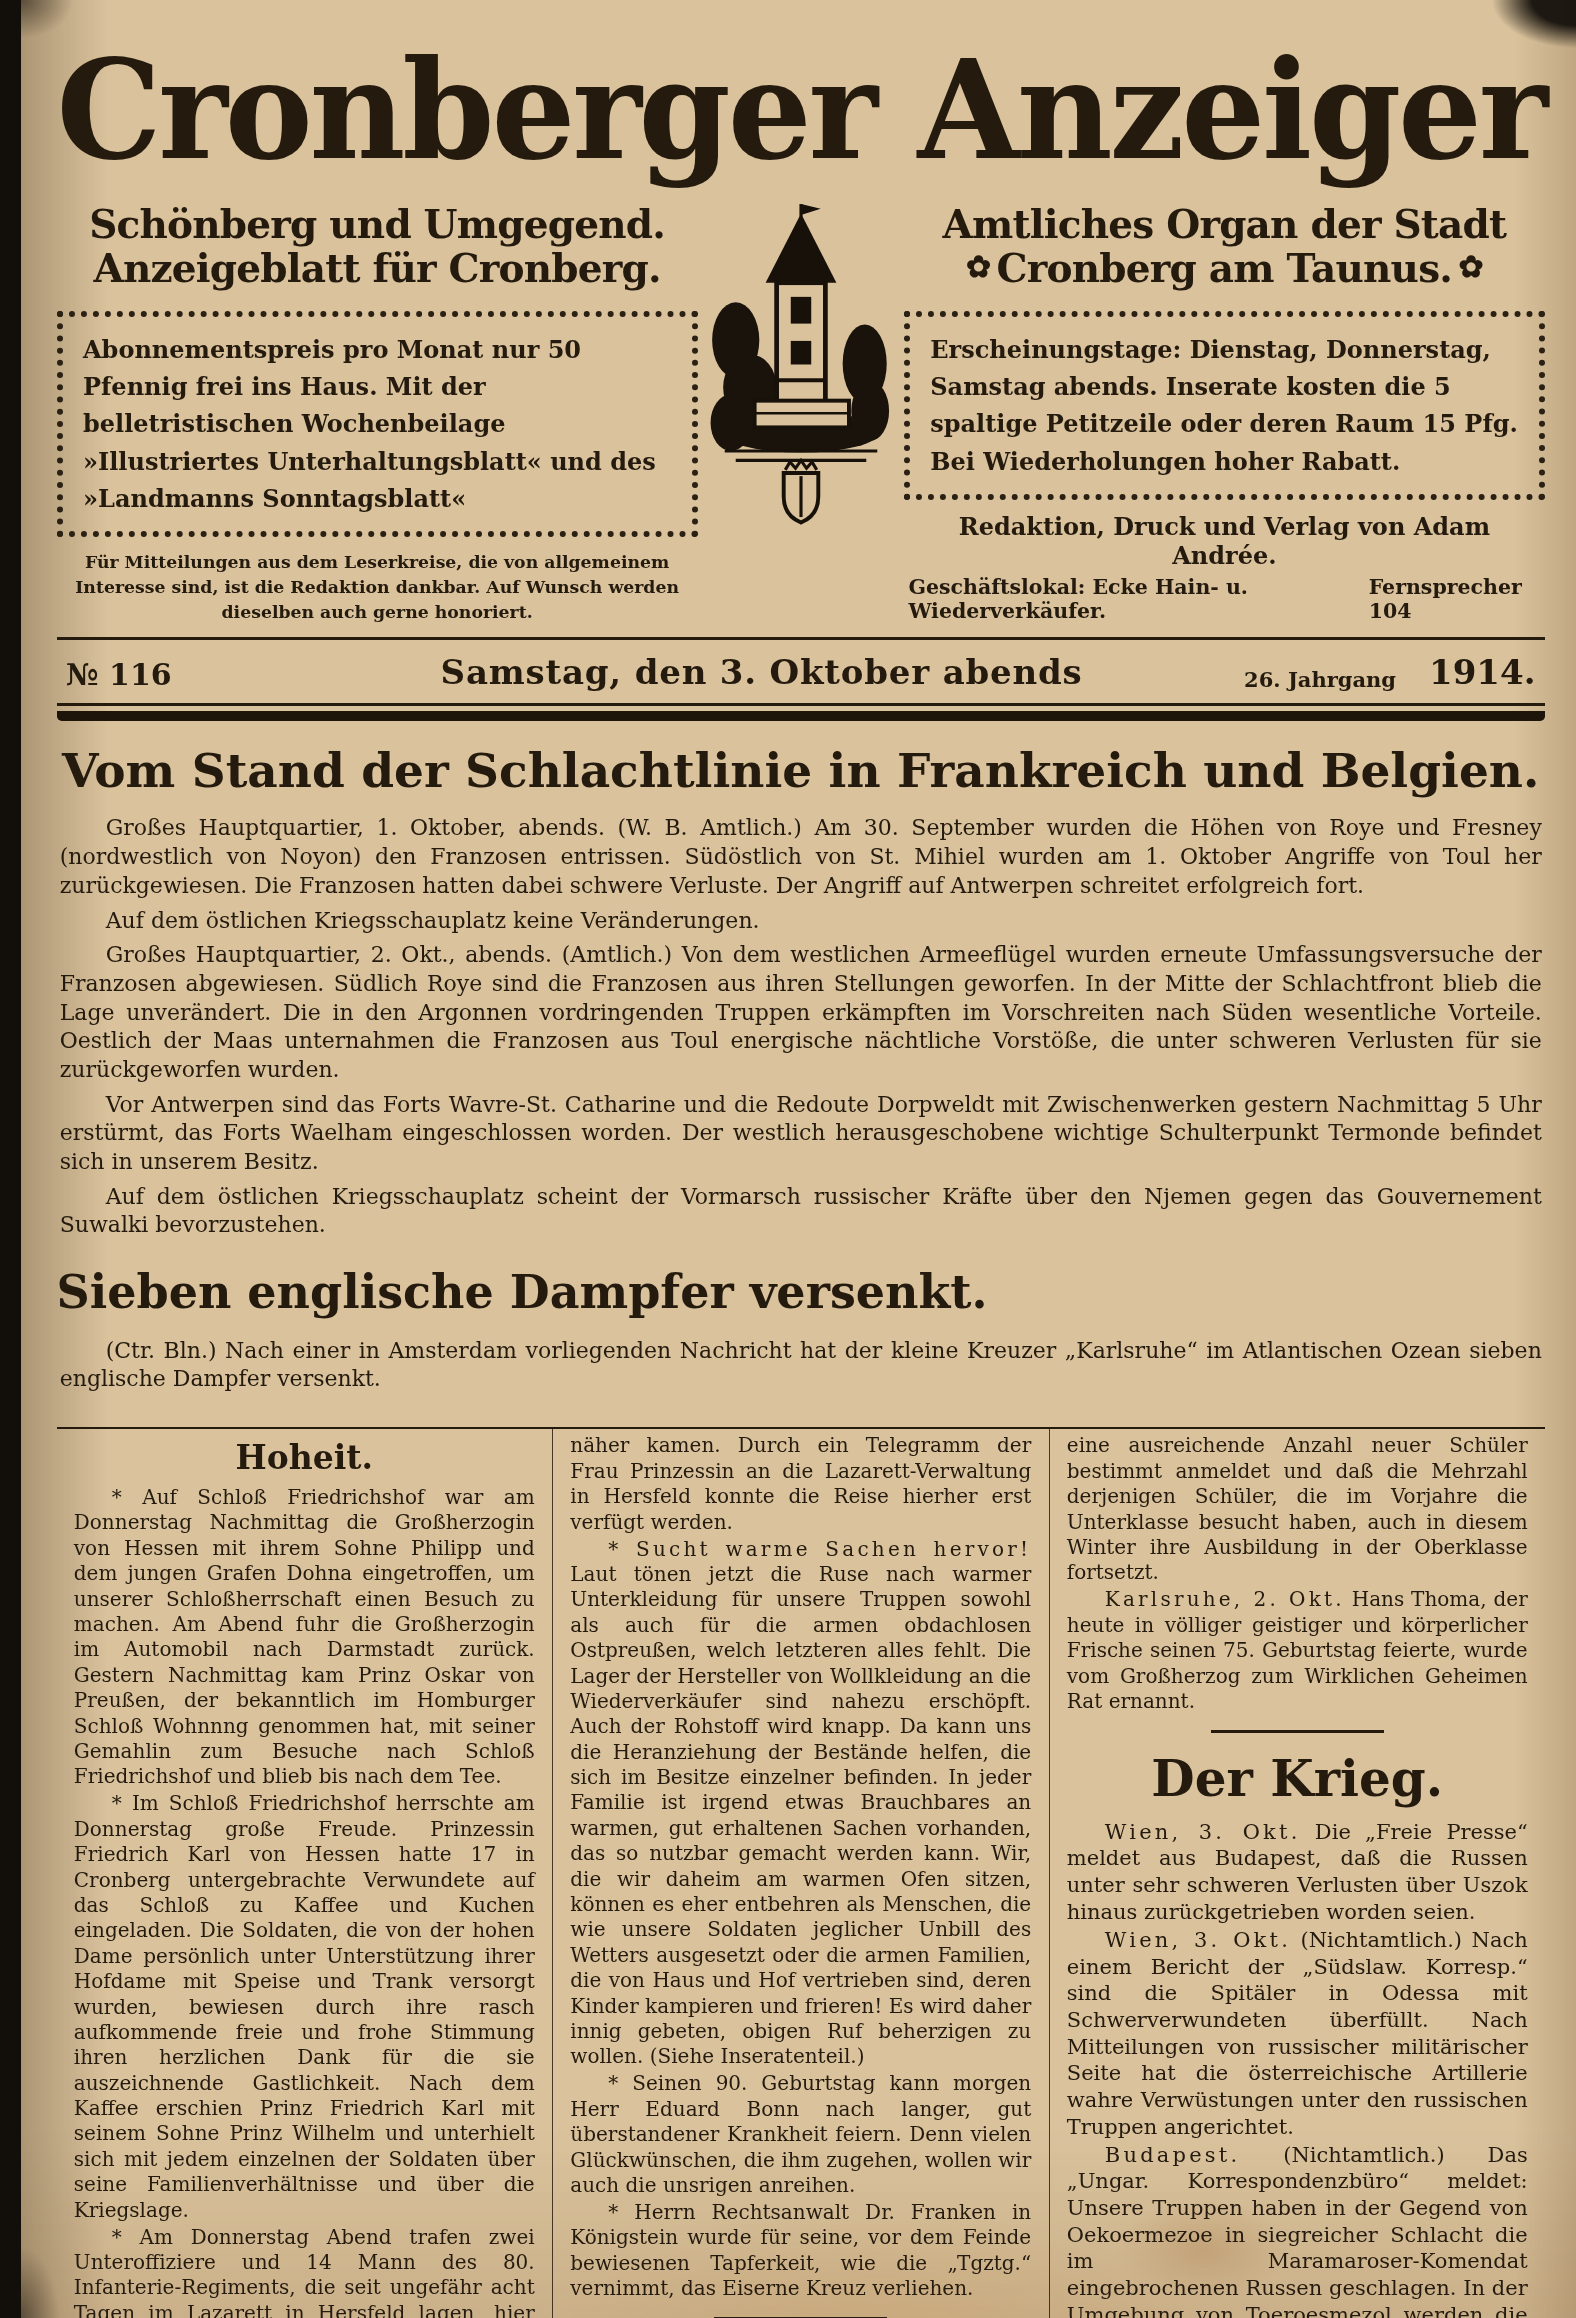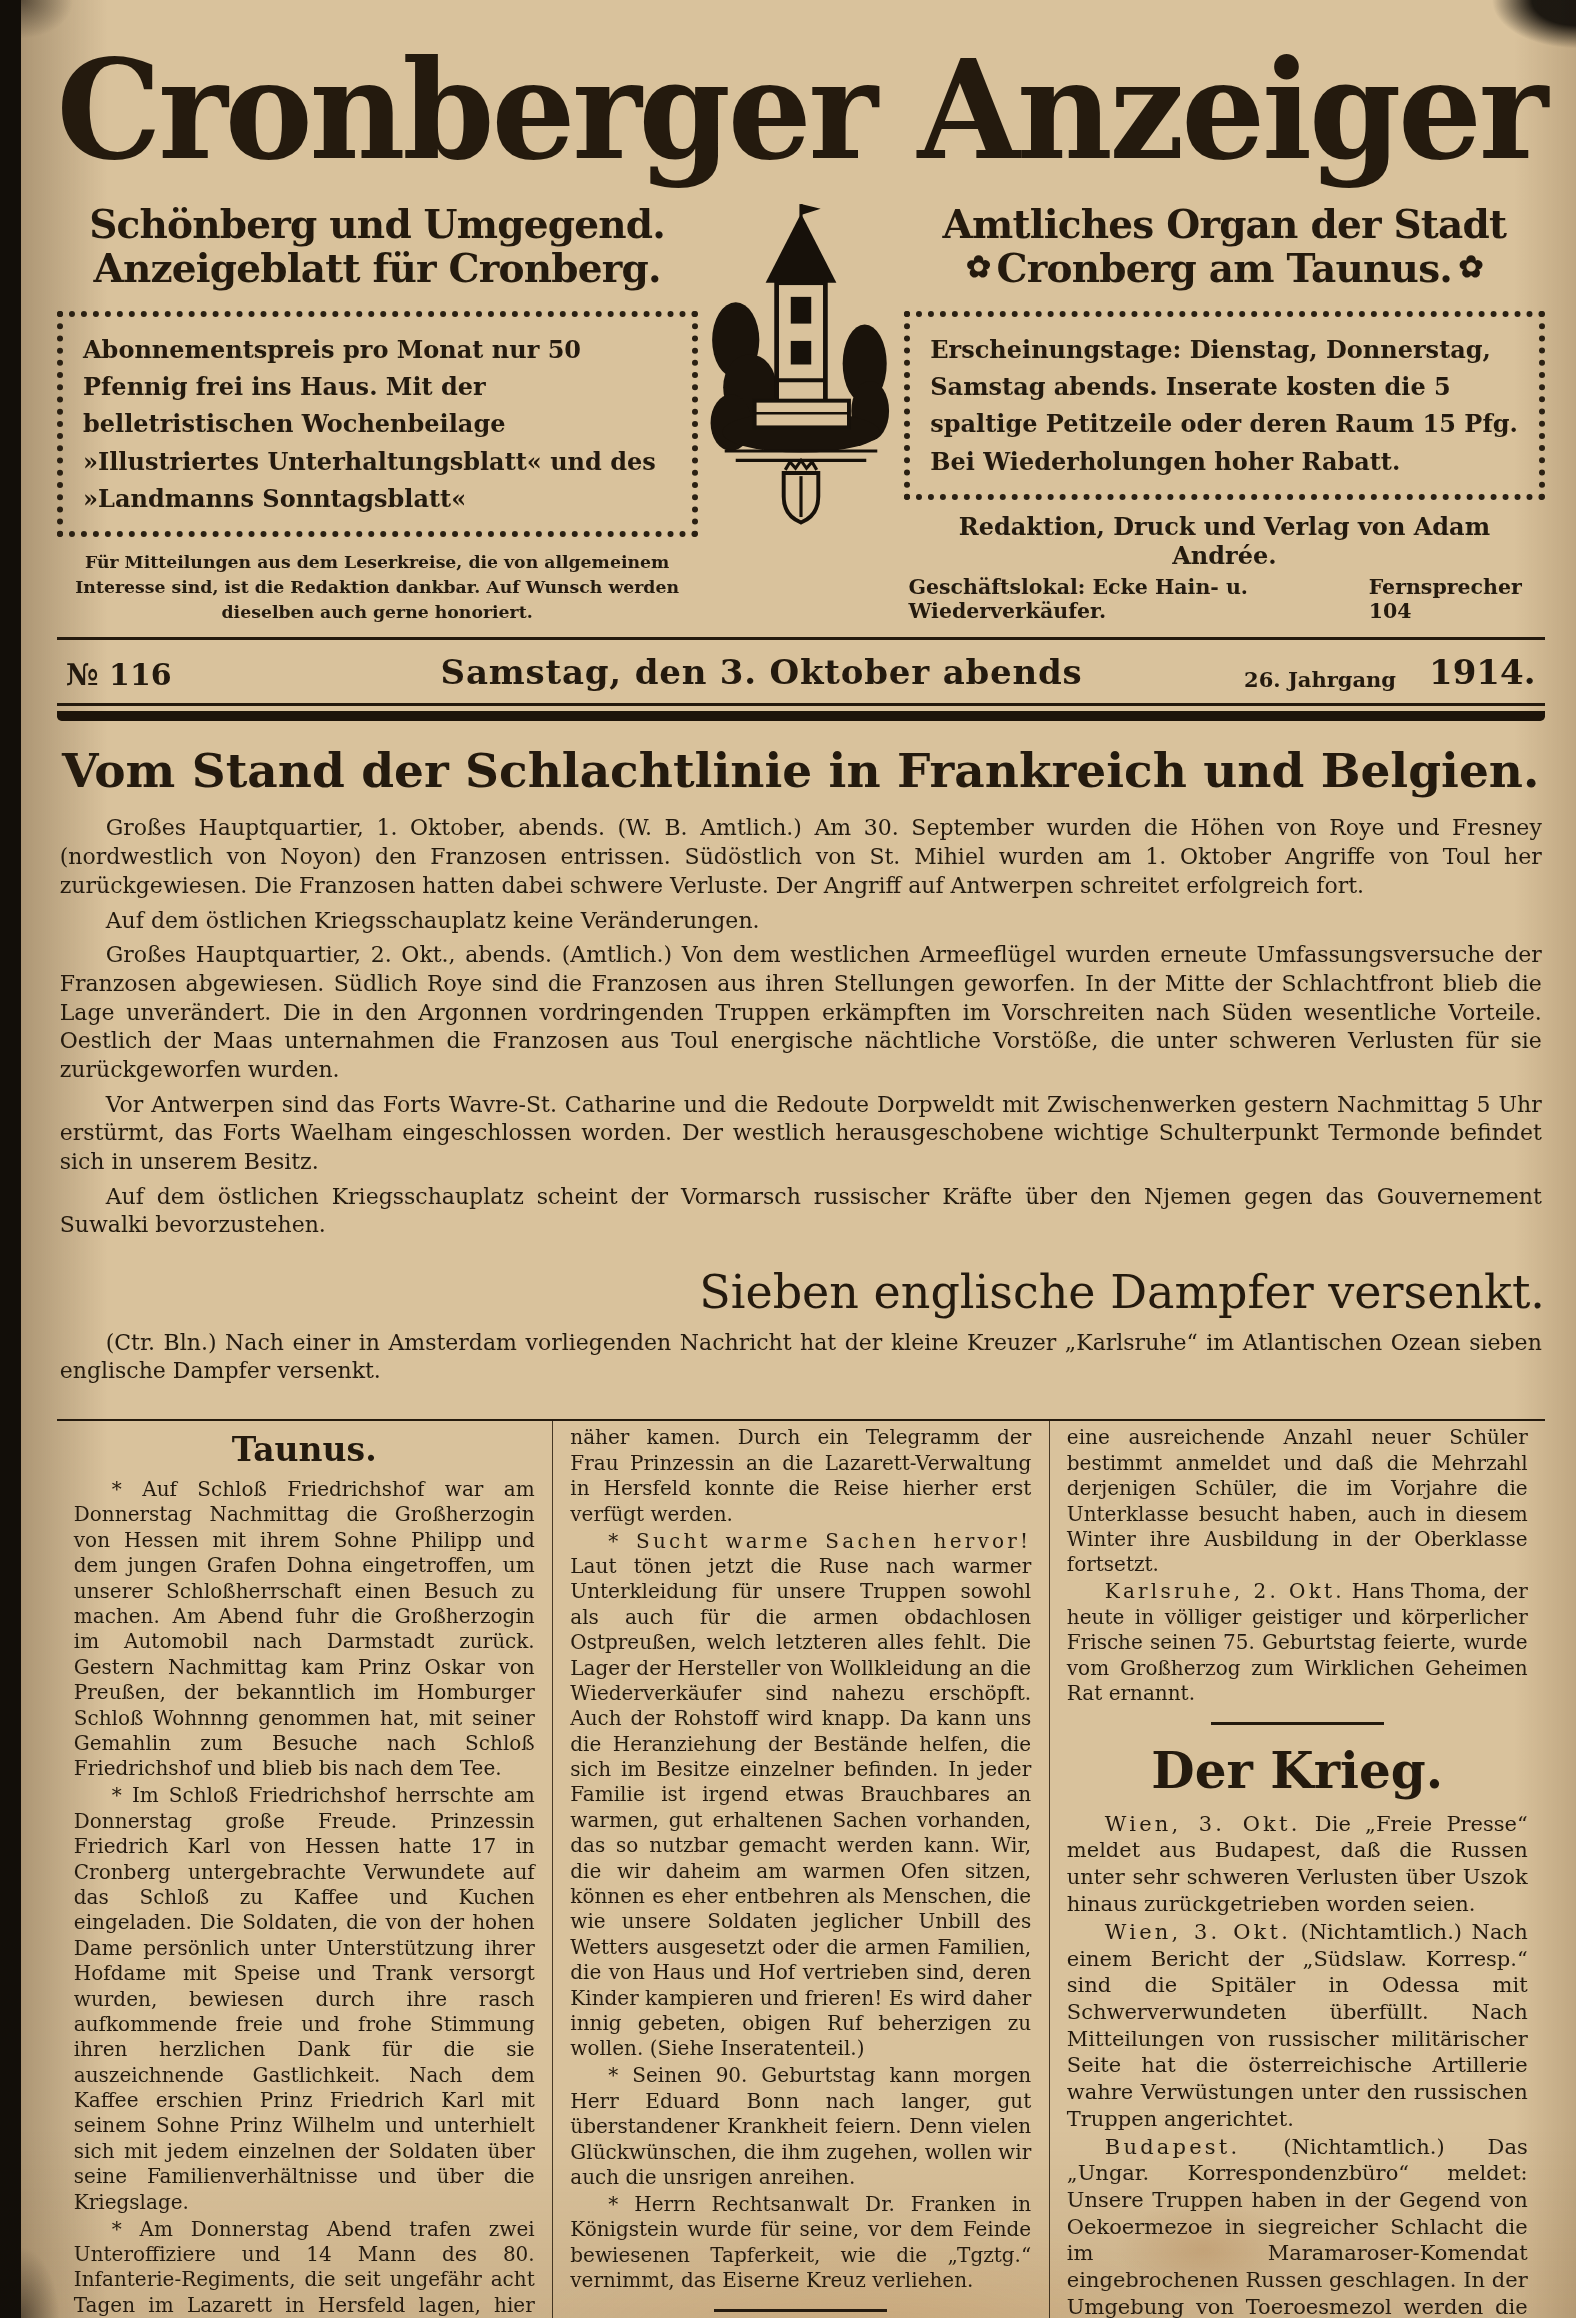--- a/index.html
+++ b/index.html
@@ -50,21 +50,21 @@
   
   .rule-thin{height:2.4px;background:#241a0e;margin-top:12.6px;}
   .dateline{display:flex;align-items:flex-end;padding:12.6px 9.5px 11px;}
   .dl-issue{font-size:30px;font-weight:bold;width:213px;}
   .dl-date{font-size:34px;font-weight:bold;flex:1;text-align:center;letter-spacing:0.8px;}
   .dl-vol{font-size:21px;font-weight:bold;margin-right:33px;}
   .dl-year{font-size:34px;font-weight:bold;}
   .rule-thick{height:10.2px;background:#1d140a;margin-top:5.5px;border-radius:0 0 4.7px 4.7px;}
   
   .headline1{font-size:47px;font-weight:bold;text-align:center;margin:24px 0 17.3px;line-height:1.1;}
-  .headline2{font-size:46px;font-weight:normal;text-align:right;margin:27px 0 11px;line-height:1.1;}
+  .headline2{font-size:46px;font-weight:bold;text-align:left;margin:27px 0 19px;line-height:1.1;}
   .lead-p{font-size:22px;line-height:1.3;text-align:justify;text-indent:46px;margin:0 3.2px 6.3px;}
   
   .columns{display:flex;border-top:2.4px solid #241a0e;margin-top:17.3px;height:989px;overflow:hidden;}
   .col{flex:1;min-width:0;padding:4.7px 17.3px 0;}
   .col + .col{border-left:1.6px solid rgba(42,30,15,0.85);}
   .col p{font-size:20px;line-height:1.27;text-align:justify;text-indent:38px;margin:0 0 1.6px;}
   .col p.noindent{text-indent:0;}
   .col-heading{font-size:33px;font-weight:bold;text-align:center;margin:4.7px 0 8px;}
   .war-heading{font-size:50px;font-weight:bold;text-align:center;margin:12.6px 0 11px;}
   .war p{font-size:21px;line-height:1.27;}
@@ -161,21 +161,21 @@
     <p class="lead-p">Großes Hauptquartier, 2. Okt., abends.  (Amtlich.)  Von dem westlichen Armeeflügel wurden erneute Umfassungsversuche der Franzosen abgewiesen. Südlich Roye sind die Franzosen aus ihren Stellungen geworfen. In der Mitte der Schlachtfront blieb die Lage unverändert. Die in den Argonnen vordringenden Truppen erkämpften im Vorschreiten nach Süden wesentliche Vorteile. Oestlich der Maas unternahmen die Franzosen aus Toul energische nächtliche Vorstöße, die unter schweren Verlusten für sie zurückgeworfen wurden.</p>
     <p class="lead-p">Vor Antwerpen sind das Forts Wavre-St. Catharine und die Redoute Dorpweldt mit Zwischenwerken gestern Nachmittag 5 Uhr erstürmt, das Forts Waelham eingeschlossen worden. Der westlich herausgeschobene wichtige Schulterpunkt Termonde befindet sich in unserem Besitz.</p>
     <p class="lead-p">Auf dem östlichen Kriegsschauplatz scheint der Vormarsch russischer Kräfte über den Njemen gegen das Gouvernement Suwalki bevorzustehen.</p>
 
     <h2 class="headline2">Sieben englische Dampfer versenkt.</h2>
     <p class="lead-p" style="margin-bottom:33px;">(Ctr. Bln.)  Nach einer in Amsterdam vorliegenden Nachricht hat der kleine Kreuzer „Karlsruhe“ im Atlantischen Ozean sieben englische Dampfer versenkt.</p>
 
     <div class="columns">
 
       <section class="col">
-        <h3 class="col-heading">Taunus.</h3>
+        <h3 class="col-heading">Hoheit.</h3>
         <p><span>* Auf Schloß Friedrichshof war am Donnerstag Nachmittag die Großherzogin von Hessen mit ihrem Sohne Philipp und dem jungen Grafen Dohna eingetroffen, um unserer Schloßherrschaft einen Besuch zu machen. Am Abend fuhr die Großherzogin im Automobil nach Darmstadt zurück. Gestern Nachmittag kam Prinz Oskar von Preußen, der bekanntlich im Homburger Schloß Wohnnng genommen hat, mit seiner Gemahlin zum Besuche nach Schloß Friedrichshof und blieb bis nach dem Tee.</span></p>
         <p><span>* Im Schloß Friedrichshof herrschte am Donnerstag große Freude. Prinzessin Friedrich Karl von Hessen hatte 17 in Cronberg untergebrachte Verwundete auf das Schloß zu Kaffee und Kuchen eingeladen. Die Soldaten, die von der hohen Dame persönlich unter Unterstützung ihrer Hofdame mit Speise und Trank versorgt wurden, bewiesen durch ihre rasch aufkommende freie und frohe Stimmung ihren herzlichen Dank für die sie auszeichnende Gastlichkeit. Nach dem Kaffee erschien Prinz Friedrich Karl mit seinem Sohne Prinz Wilhelm und unterhielt sich mit jedem einzelnen der Soldaten über seine Familienverhältnisse und über die Kriegslage.</span></p>
         <p><span>* Am Donnerstag Abend trafen zwei Unteroffiziere und 14 Mann des 80. Infanterie-Regiments, die seit ungefähr acht Tagen im Lazarett in Hersfeld lagen, hier ein, darunter war Unteroffizier Karl Sachse mit vier Mann seiner Korporalschaft von Cronberg. Die Cronberger durften zu ihren Familien gehen, während die anderen elf, meist Leute aus der Umgegend von Wiesbaden, einstweilen in der Villa Ridder in Schönberg Aufnahme fanden. Ihre Königliche Hoheit Frau Prinzessin Friedrich Karl, unsere Schloßherrin, hat persönlich eingegriffen, um es möglich zu machen, adß die Angehörigen Ihres Regiments der Heimat</span></p>
       </section>
 
       <section class="col">
         <p class="noindent"><span>näher kamen. Durch ein Telegramm der Frau Prinzessin an die Lazarett-Verwaltung in Hersfeld konnte die Reise hierher erst verfügt werden.</span></p>
         <p><span class="sperr">* Sucht warme Sachen hervor!</span> <span>Laut tönen jetzt die Ruse nach warmer Unterkleidung für unsere Truppen sowohl als auch für die armen obdachlosen Ostpreußen, welch letzteren alles fehlt. Die Lager der Hersteller von Wollkleidung an die Wiederverkäufer sind nahezu erschöpft. Auch der Rohstoff wird knapp. Da kann uns die Heranziehung der Bestände helfen, die sich im Besitze einzelner befinden. In jeder Familie ist irgend etwas Brauchbares an warmen, gut erhaltenen Sachen vorhanden, das so nutzbar gemacht werden kann. Wir, die wir daheim am warmen Ofen sitzen, können es eher entbehren als Menschen, die wie unsere Soldaten jeglicher Unbill des Wetters ausgesetzt oder die armen Familien, die von Haus und Hof vertrieben sind, deren Kinder kampieren und frieren! Es wird daher innig gebeten, obigen Ruf beherzigen zu wollen. (Siehe Inseratenteil.)</span></p>
         <p><span>* Seinen 90. Geburtstag kann morgen Herr Eduard Bonn nach langer, gut überstandener Krankheit feiern. Denn vielen Glückwünschen, die ihm zugehen, wollen wir auch die unsrigen anreihen.</span></p>
         <p><span>* Herrn Rechtsanwalt Dr. Franken in Königstein wurde für seine, vor dem Feinde bewiesenen Tapferkeit, wie die „Tgztg.“ vernimmt, das Eiserne Kreuz verliehen.</span></p>

